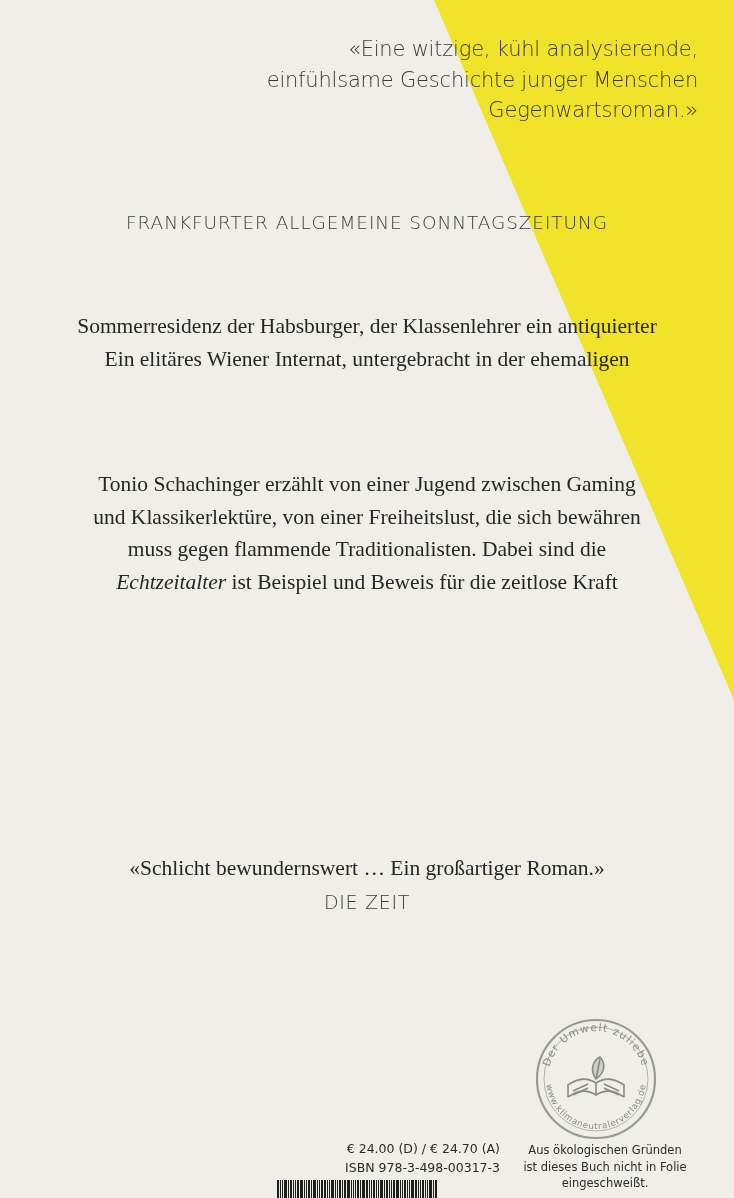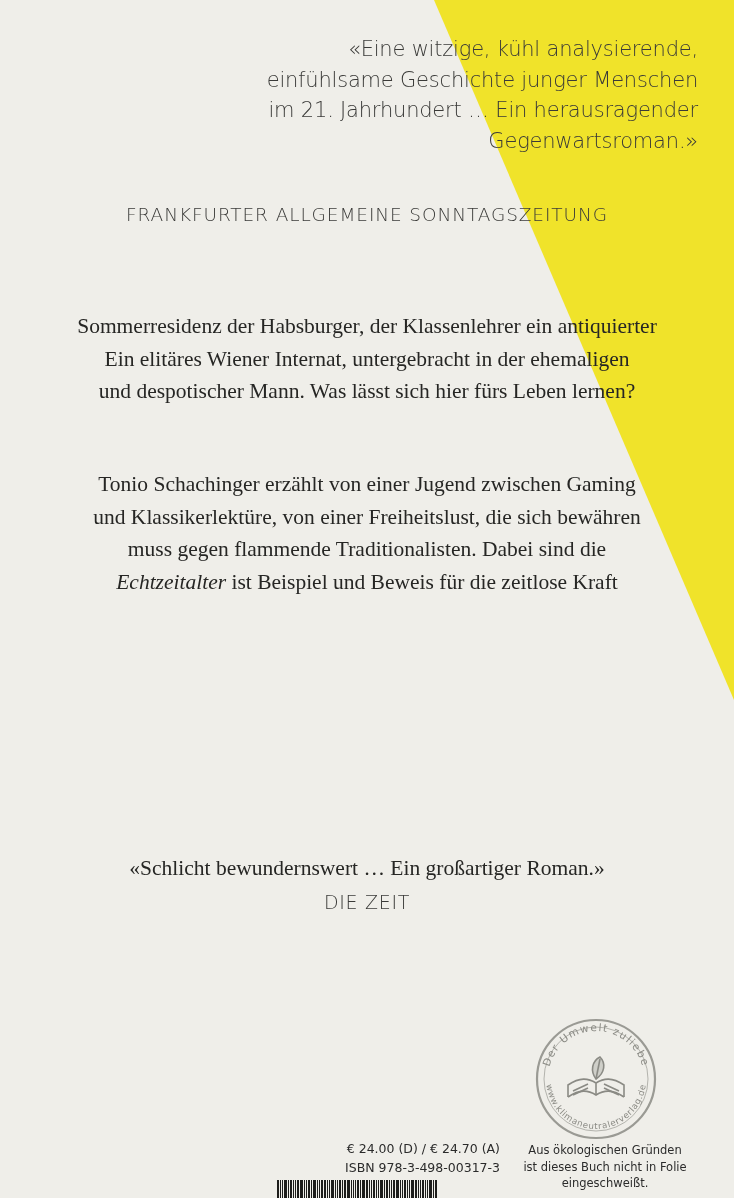--- a/index.html
+++ b/index.html
@@ -51,21 +51,21 @@
     font-size: 21px;
     line-height: 1.46;
     color: #3a3a38;
     letter-spacing: -0.2px;
   }
   .pullquote-line {
     display: block;
   }
   .pullquote-source {
     position: absolute;
-    top: 204px;
+    top: 212px;
     left: 36px;
     width: 662px;
     text-align: center;
     font-family: "DejaVu Sans", sans-serif;
     font-weight: 300;
     font-size: 18.5px;
     letter-spacing: 0.9px;
     color: #3a3a38;
   }
 
@@ -167,29 +167,27 @@
 
 <div class="page">
 
   <div class="wedge"></div>
 
   <div class="content">
 
     <div class="pullquote">
       <span class="pullquote-line">«Eine witzige, kühl analysierende,</span>
       <span class="pullquote-line">einfühlsame Geschichte junger Menschen</span>
-      <span class="pullquote-line">im 21. Jahrhundert … Ein herausragender</span>
       <span class="pullquote-line">Gegenwartsroman.»</span>
     </div>
     <div class="pullquote-source">FRANKFURTER ALLGEMEINE SONNTAGSZEITUNG</div>
 
     <div class="blurb blurb-1">
       <span class="blurb-line">Sommerresidenz der Habsburger, der Klassenlehrer ein antiquierter</span>
       <span class="blurb-line">Ein elitäres Wiener Internat, untergebracht in der ehemaligen</span>
-      <span class="blurb-line">und despotischer Mann. Was lässt sich hier fürs Leben lernen?</span>
     </div>
 
     <div class="blurb blurb-2">
       <span class="blurb-line">Tonio Schachinger erzählt von einer Jugend zwischen Gaming</span>
       <span class="blurb-line">und Klassikerlektüre, von einer Freiheitslust, die sich bewähren</span>
       <span class="blurb-line">muss gegen flammende Traditionalisten. Dabei sind die</span>
       <span class="blurb-line"><i>Echtzeitalter</i><span> ist Beispiel und Beweis für die zeitlose Kraft</span></span>
     </div>
 
 

